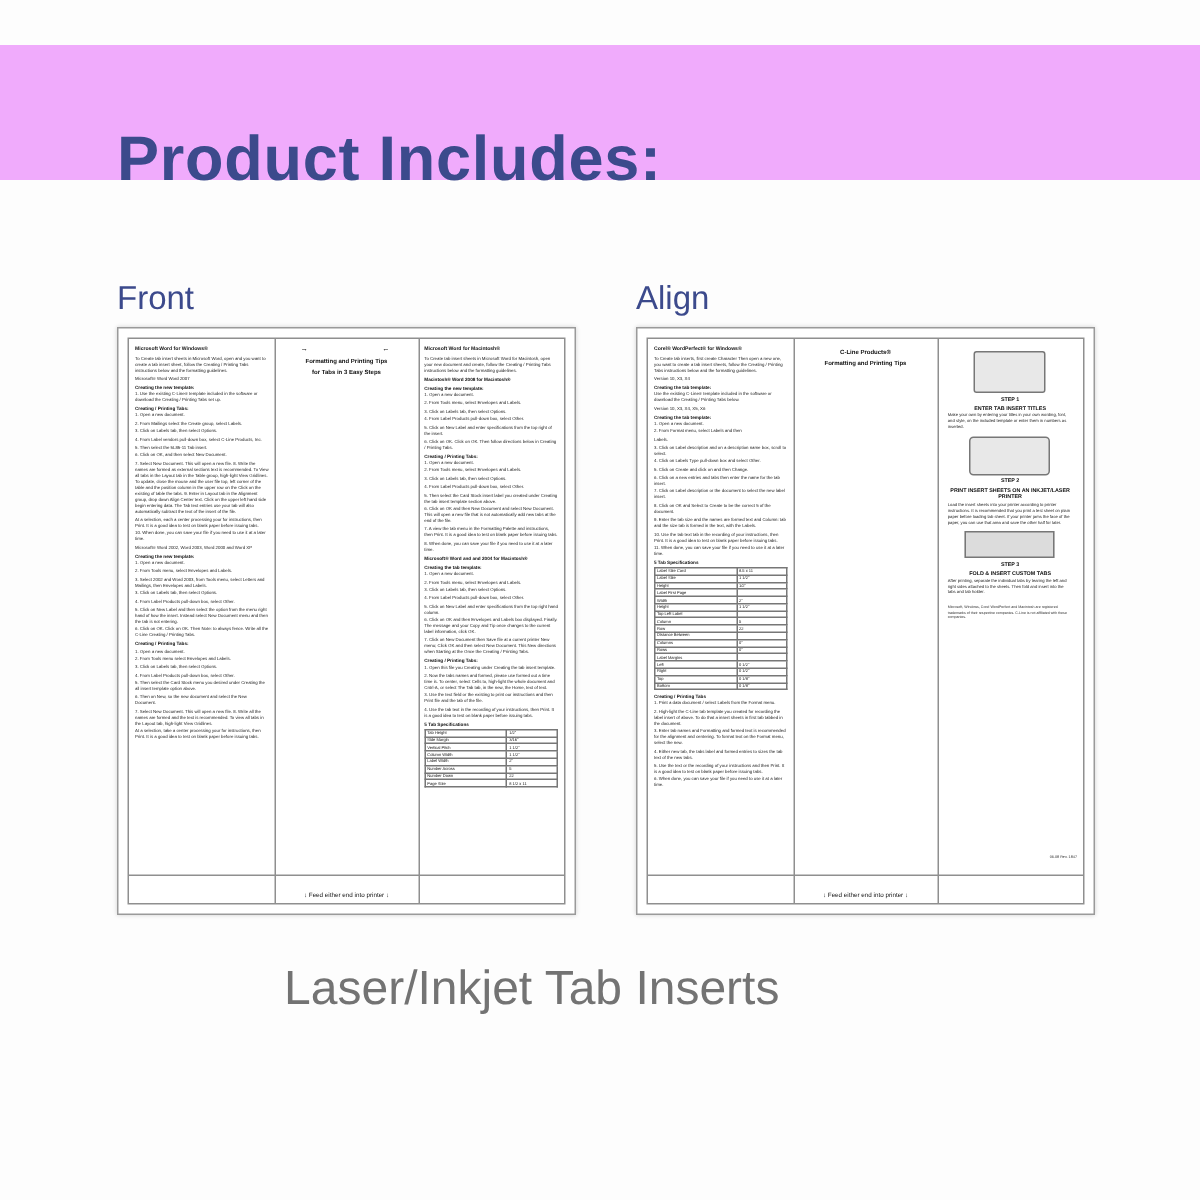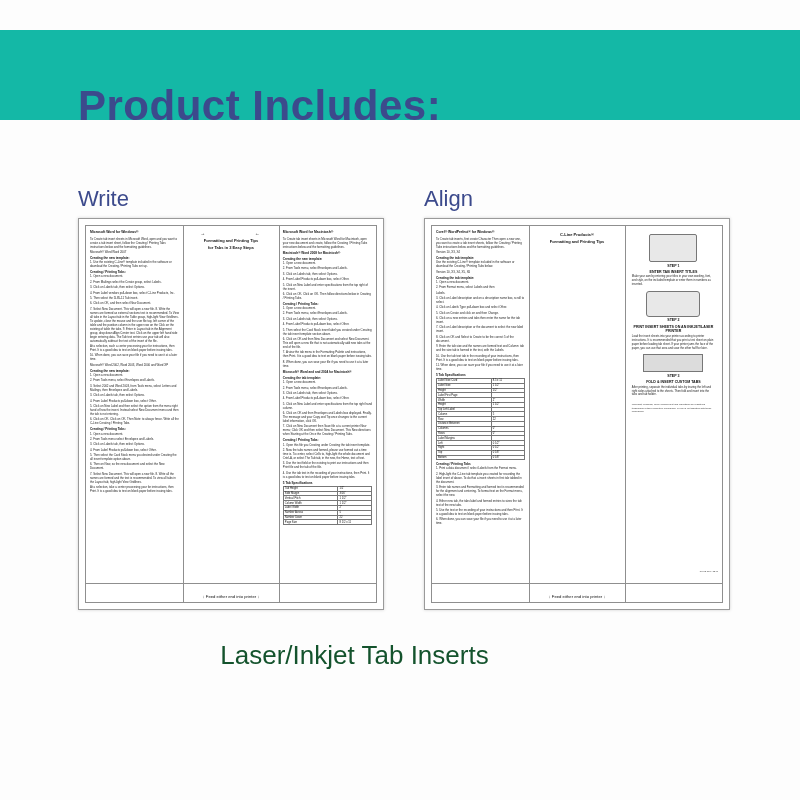--- a/index.html
+++ b/index.html
@@ -10,38 +10,38 @@
     overflow:hidden;
   }
   .page{
     position:relative;
     width:800px;height:800px;
     background:#fdfdfd;
   }
   
   .header-band{
     position:absolute;left:0;top:30px;width:800px;height:90px;
-    background:#14b8a6;
+    background:#f0abfc;
   }
   .header-title{
     position:absolute;left:78px;top:52px;
     font-size:42px;font-weight:bold;color:#3c4a8c;
     letter-spacing:0.5px;
   }
   
   .sheet-label{
     position:absolute;
     font-size:22px;color:#3c4a8c;font-weight:normal;
   }
   .label-front{left:78px;top:186px;}
   .label-back{left:424px;top:186px;}
   .footer-title{
     position:absolute;left:0;top:640px;width:709px;
     text-align:center;
-    font-size:26px;color:#14532d;
+    font-size:32px;color:#737373;
   }
   
   .sheet{
     position:absolute;top:218px;
     width:304px;height:390px;
     background:#ffffff;
     border:1px solid #9a9a9a;
     box-shadow:0 0 3px rgba(0,0,0,0.18);
     overflow:hidden;
   }
@@ -128,21 +128,21 @@
 </style>
 </head>
 <body>
 
 <div class="page">
 
   <div class="header-band">
     <div class="header-title">Product Includes:</div>
   </div>
 
-  <div class="sheet-label label-front">Write</div>
+  <div class="sheet-label label-front">Front</div>
   <div class="sheet-label label-back">Align</div>
 
   <div class="sheet sheet-front">
     <div class="inner">
       <div class="vline" style="left:33.5%;"></div>
       <div class="vline" style="left:66.5%;"></div>
       <div class="hline" style="top:95%;"></div>
 
       <div class="col" style="left:0;width:33.5%;bottom:5%;">
         <div class="ctitle">Microsoft Word for Windows®</div>

